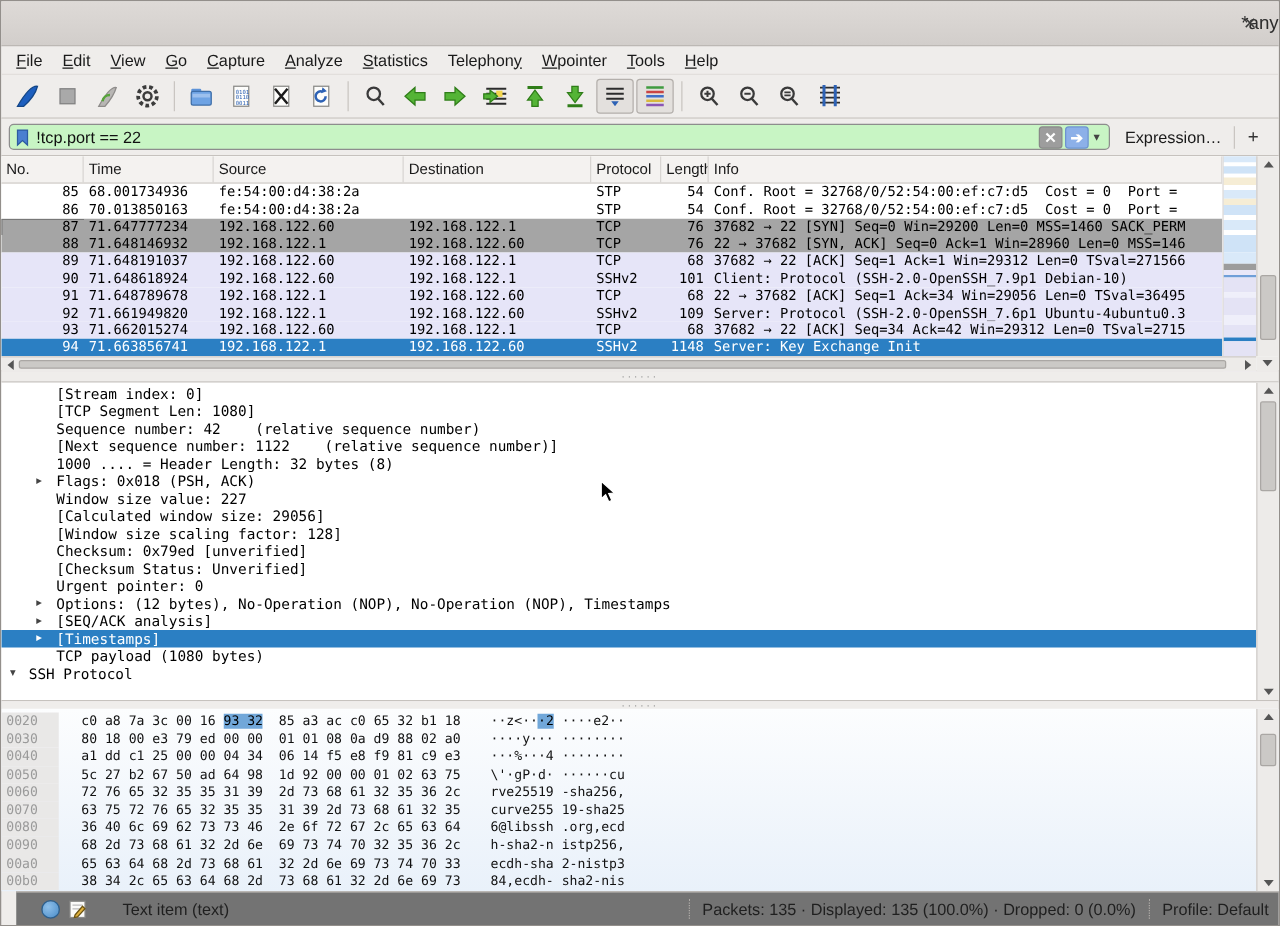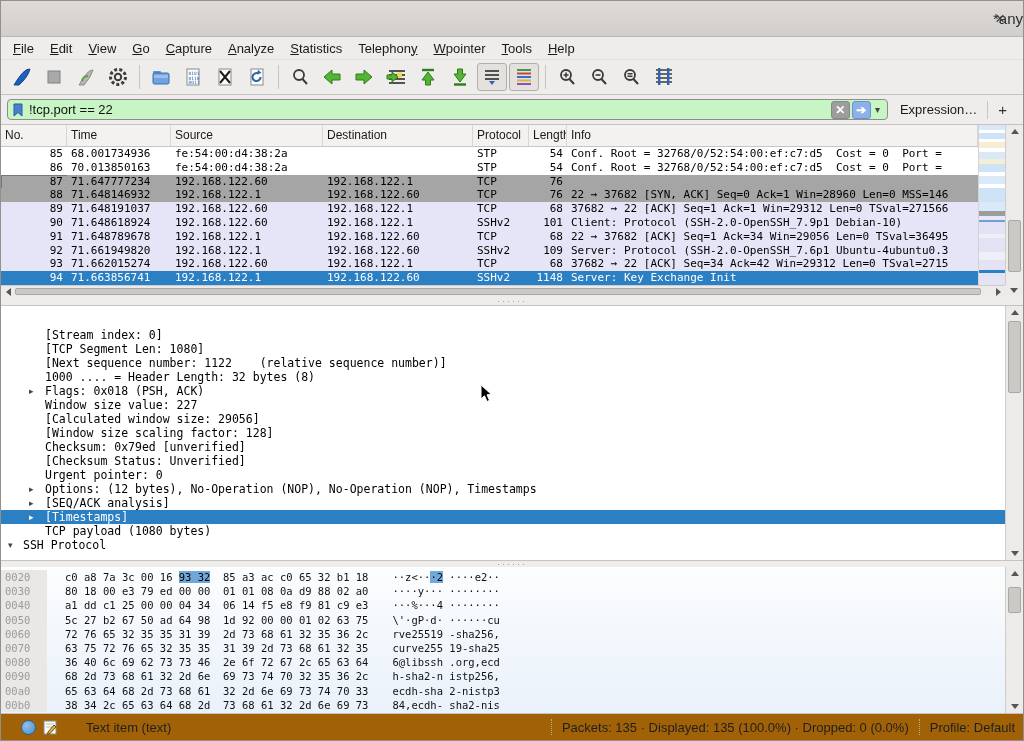--- a/index.html
+++ b/index.html
@@ -80,21 +80,21 @@
   #plvbottom { grid-column:3; grid-row:2; background:#edebe9; position:relative; }
   
   .splitter { background:#efedeb; display:flex; align-items:center; justify-content:center; }
   #split1 { height:8px; flex:0 0 8px; }
   #split2 { height:6px; flex:0 0 6px; }
   .dots { color:#999; font-size:9px; letter-spacing:2px; line-height:4px; }
   
   #details { height:256px; flex:0 0 256px; background:#fff; border:1px solid #c6c2be; border-left:none; border-right:none;
     display:flex; overflow:hidden; }
   #dlines { flex:1 1 auto; overflow:hidden; font-family:"DejaVu Sans Mono", monospace;
-    font-size:11.5px; padding-top:2px;margin-top:20px; }
+    font-size:11.5px; padding-top:2px; }
   .dline { height:14px; line-height:14px; position:relative; white-space:pre; color:#000; }
   .dline .txt { display:inline-block; }
   .dline.lvl2 { padding-left:44px; }
   .dline.lvl0 { padding-left:22px; }
   .dline .exp { position:absolute; left:28px; top:0; width:14px; font-family:"DejaVu Sans", sans-serif;
     font-size:9px; color:#444; }
   .dline.lvl0 .exp { left:7px; }
   .dline.sel { background:#2b7fc3; color:#fff; }
   .dline.sel .exp { color:#fff; }
   #dvscroll { flex:0 0 18px; }
@@ -103,22 +103,22 @@
     display:flex; overflow:hidden; }
   #hexbody { flex:1 1 auto; font-family:"DejaVu Sans Mono", monospace; font-size:10.5px;
     padding-top:3px; overflow:hidden; }
   .hrow { height:14.2px; line-height:14.2px; white-space:pre; }
   .hrow .off { display:inline-block; width:46px; background:#e9e8e7; color:#9a9a9a; padding-left:4px; margin-right:18px; }
   .hrow .hx, .hrow .as { color:#111; }
   .hrow .hl { background:#71a7d9; color:#000; }
   .hrow .gap { display:inline-block; width:24px; }
   #hvscroll { flex:0 0 18px; }
   
-  #status { height:29px; flex:1 1 auto; background:#a16207; border-top:1px solid #c6c2be;
-    display:flex; align-items:center; font-size:13px; color:#1f1f1f; padding:0 8px; }
+  #status { height:29px; flex:1 1 auto; background:#737373; border-top:1px solid #c6c2be;
+    display:flex; align-items:center; font-size:13px; color:#1f1f1f; padding:0 8px;margin-left:12px; }
   #expicon { width:15px; height:15px; border-radius:50%; background:radial-gradient(circle at 35% 35%, #8fc0ea, #4a8cc8);
     border:1px solid #2c5f8e; margin:0 6px 0 12px; }
   #cmticon { margin-right:28px; }
   #statusleft { white-space:nowrap; }
   #statusfill { flex:1 1 auto; }
   .ssep { width:1px; height:16px; border-left:1px dotted #b0aca8; margin:0 10px; }
   #statuspackets, #statusprofile { white-space:nowrap; }
   
   #cursor { position:absolute; left:479px; top:383px; pointer-events:none; }
   svg { display:block; }
@@ -321,21 +321,21 @@
       <span class="hc">Destination</span>
       <span class="hc">Protocol</span>
       <span class="hc">Length</span>
       <span class="hc">Info</span>
     </div>
     <div class="prow pgrid r-white">
       <span class="c no">85</span><span class="c time">68.001734936</span><span class="c src">fe:54:00:d4:38:2a</span><span class="c dst"></span><span class="c proto">STP</span><span class="c len">54</span><span class="c info">Conf. Root = 32768/0/52:54:00:ef:c7:d5  Cost = 0  Port =</span></div>
     <div class="prow pgrid r-white">
       <span class="c no">86</span><span class="c time">70.013850163</span><span class="c src">fe:54:00:d4:38:2a</span><span class="c dst"></span><span class="c proto">STP</span><span class="c len">54</span><span class="c info">Conf. Root = 32768/0/52:54:00:ef:c7:d5  Cost = 0  Port =</span></div>
     <div class="prow pgrid r-gray stream-start">
-      <span class="c no">87</span><span class="c time">71.647777234</span><span class="c src">192.168.122.60</span><span class="c dst">192.168.122.1</span><span class="c proto">TCP</span><span class="c len">76</span></div>
+      <span class="c no">87</span><span class="c time">71.647777234</span><span class="c src">192.168.122.60</span><span class="c dst">192.168.122.1</span><span class="c proto">TCP</span><span class="c len">76</span><span class="c info">37682 → 22 [SYN] Seq=0 Win=29200 Len=0 MSS=1460 SACK_PERM</span></div>
     <div class="prow pgrid r-gray">
       <span class="c no">88</span><span class="c time">71.648146932</span><span class="c src">192.168.122.1</span><span class="c dst">192.168.122.60</span><span class="c proto">TCP</span><span class="c len">76</span><span class="c info">22 → 37682 [SYN, ACK] Seq=0 Ack=1 Win=28960 Len=0 MSS=146</span></div>
     <div class="prow pgrid r-lav">
       <span class="c no">89</span><span class="c time">71.648191037</span><span class="c src">192.168.122.60</span><span class="c dst">192.168.122.1</span><span class="c proto">TCP</span><span class="c len">68</span><span class="c info">37682 → 22 [ACK] Seq=1 Ack=1 Win=29312 Len=0 TSval=271566</span></div>
     <div class="prow pgrid r-lav">
       <span class="c no">90</span><span class="c time">71.648618924</span><span class="c src">192.168.122.60</span><span class="c dst">192.168.122.1</span><span class="c proto">SSHv2</span><span class="c len">101</span><span class="c info">Client: Protocol (SSH-2.0-OpenSSH_7.9p1 Debian-10)</span></div>
     <div class="prow pgrid r-lav">
       <span class="c no">91</span><span class="c time">71.648789678</span><span class="c src">192.168.122.1</span><span class="c dst">192.168.122.60</span><span class="c proto">TCP</span><span class="c len">68</span><span class="c info">22 → 37682 [ACK] Seq=1 Ack=34 Win=29056 Len=0 TSval=36495</span></div>
     <div class="prow pgrid r-lav">
       <span class="c no">92</span><span class="c time">71.661949820</span><span class="c src">192.168.122.1</span><span class="c dst">192.168.122.60</span><span class="c proto">SSHv2</span><span class="c len">109</span><span class="c info">Server: Protocol (SSH-2.0-OpenSSH_7.6p1 Ubuntu-4ubuntu0.3</span></div>
@@ -395,20 +395,21 @@
 </div>
 
 <div id="split1" class="splitter">
     <span class="dots">······</span>
   </div>
 
 <div id="details">
   <div id="dlines">
     <div class="dline lvl2"><span class="exp"></span><span class="txt">[Stream index: 0]</span></div>
     <div class="dline lvl2"><span class="exp"></span><span class="txt">[TCP Segment Len: 1080]</span></div>
+    <div class="dline lvl2"><span class="exp"></span><span class="txt">Sequence number: 42    (relative sequence number)</span></div>
     <div class="dline lvl2"><span class="exp"></span><span class="txt">[Next sequence number: 1122    (relative sequence number)]</span></div>
     <div class="dline lvl2"><span class="exp"></span><span class="txt">1000 .... = Header Length: 32 bytes (8)</span></div>
     <div class="dline lvl2"><span class="exp">▸</span><span class="txt">Flags: 0x018 (PSH, ACK)</span></div>
     <div class="dline lvl2"><span class="exp"></span><span class="txt">Window size value: 227</span></div>
     <div class="dline lvl2"><span class="exp"></span><span class="txt">[Calculated window size: 29056]</span></div>
     <div class="dline lvl2"><span class="exp"></span><span class="txt">[Window size scaling factor: 128]</span></div>
     <div class="dline lvl2"><span class="exp"></span><span class="txt">Checksum: 0x79ed [unverified]</span></div>
     <div class="dline lvl2"><span class="exp"></span><span class="txt">[Checksum Status: Unverified]</span></div>
     <div class="dline lvl2"><span class="exp"></span><span class="txt">Urgent pointer: 0</span></div>
     <div class="dline lvl2"><span class="exp">▸</span><span class="txt">Options: (12 bytes), No-Operation (NOP), No-Operation (NOP), Timestamps</span></div>

